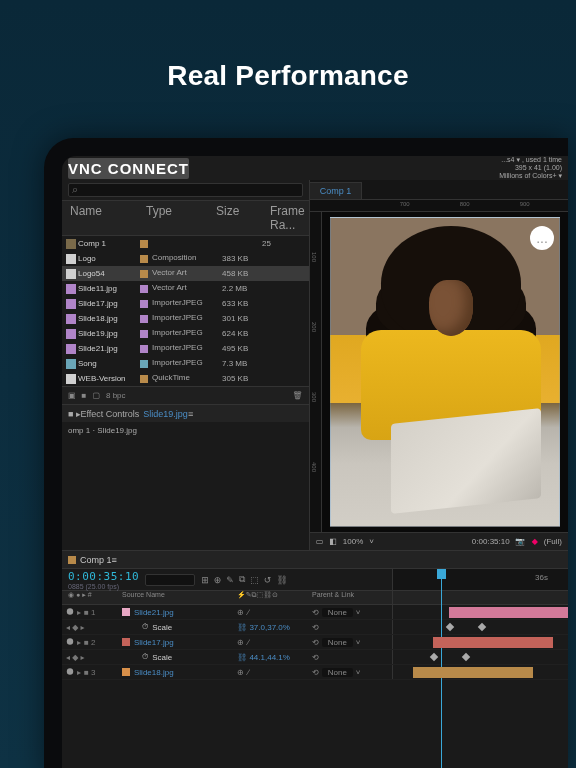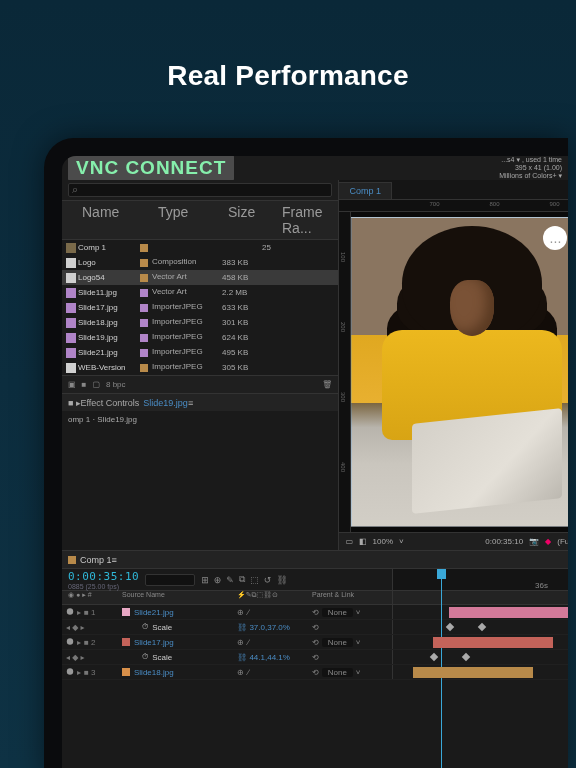--- a/index.html
+++ b/index.html
@@ -39,31 +39,31 @@
     color: #c8c8c8;
     font-size: 9px;
     display: flex;
     flex-direction: column;
   }
   .logo-bar {
     height: 24px; display:flex; align-items:center; padding:0 6px;
     color:#a8a8a8; font-size:9px;
   }
   .logostamp {
-    background:#4b4b4b; color:#86efac; font-weight:700;
-    font-size:19px; padding:2px 8px; letter-spacing:1px;
+    background:#4b4b4b; color:#ffffff; font-weight:700;
+    font-size:15px; padding:2px 0; letter-spacing:1px;
     border-radius:2px;
   }
   .top-row { display:flex; flex:0 0 370px; }
   .left-col { flex: 0 0 240px; display:flex; flex-direction:column; background:#1c1c1c;}
   .search { margin:3px 6px; height:14px; background:#111; border:1px solid #333; border-radius:2px; position:relative;}
   .search::before { content:"⌕"; position:absolute; left:3px; top:-1px; color:#666; font-size:11px;}
   .cols {
     display:flex; background:#232323; border-top:1px solid #333; border-bottom:1px solid #333;
-    font-size:14px; color:#9a9a9a; padding:3px 16px;
+    font-size:12px; color:#9a9a9a; padding:3px 4px;
   }
   .cols span:nth-child(1){flex:0 0 70px; padding-left:4px;}
   .cols span:nth-child(2){flex:0 0 10px;}
   .cols span:nth-child(3){flex:0 0 70px;}
   .cols span:nth-child(4){flex:0 0 40px;}
   .cols span:nth-child(5){flex:1;margin-left:14px;}
   .files { background:#1a1a1a; }
   .file {
     display:flex; align-items:center; height:15px; font-size:8px; padding-left:2px;
   }
@@ -146,21 +146,21 @@
   .tl-tab .sw{width:8px;height:8px;background:#b88a4a;margin-right:4px;}
   .tl-time-row { height:22px; display:flex; border-bottom:1px solid #333;}
   .tl-time-left {
     flex:0 0 330px; display:flex; align-items:center; padding:0 6px; gap:6px;
   }
   .tl-timecode { color:#2fb8d8; font-family:monospace; font-size:11px; letter-spacing:0.5px;}
   .tl-timefps { color:#667; font-size:7px;}
   .tl-search { flex:0 0 50px; height:12px; background:#111; border:1px solid #333; border-radius:2px;}
   .tl-toolbar { display:flex; gap:5px; color:#888; font-size:9px; align-items:center;}
   .tl-time-right { flex:1; background:#141414; position:relative; font-size:8px; color:#888; border-left:1px solid #333;}
-  .tl-time-right span{position:absolute; top:12px;}
+  .tl-time-right span{position:absolute; top:4px;}
   .playhead { position:absolute; left:48px; top:0; width:1px; height:200px; background:#3aa8d8;}
   .playhead::before{content:""; position:absolute; left:-4px; top:0; width:9px; height:10px; background:#3aa8d8;}
   .tl-cols {
     height:14px; display:flex; background:#232323; font-size:7px; color:#888; border-bottom:1px solid #333;
   }
   .tl-cols span:nth-child(1){flex:0 0 60px; padding-left:6px;}
   .tl-cols span:nth-child(2){flex:0 0 115px;}
   .tl-cols span:nth-child(3){flex:0 0 75px;}
   .tl-cols span:nth-child(4){flex:0 0 80px;}
   .tl-cols span:nth-child(5){flex:1; border-left:1px solid #333;}
@@ -272,20 +272,28 @@
             </div>
             <div class="file">
               <span class="fic jpg"></span>
               <span class="n">Slide21.jpg</span>
               <span class="swatch" style="background:#b084c8"></span>
               <span class="t">ImporterJPEG</span>
               <span class="s">495 KB</span>
               <span class="fr"></span>
             </div>
             <div class="file">
+              <span class="fic qt"></span>
+              <span class="n">Song</span>
+              <span class="swatch" style="background:#6aa6b8"></span>
+              <span class="t">QuickTime</span>
+              <span class="s">7.3 MB</span>
+              <span class="fr"></span>
+            </div>
+            <div class="file">
               <span class="fic vec"></span>
               <span class="n">WEB-Version</span>
               <span class="swatch" style="background:#b88a4a"></span>
               <span class="t">Vector Art</span>
               <span class="s">305 KB</span>
               <span class="fr"></span>
             </div>
           </div>
         <div class="proj-foot">
           <span>▣</span>

